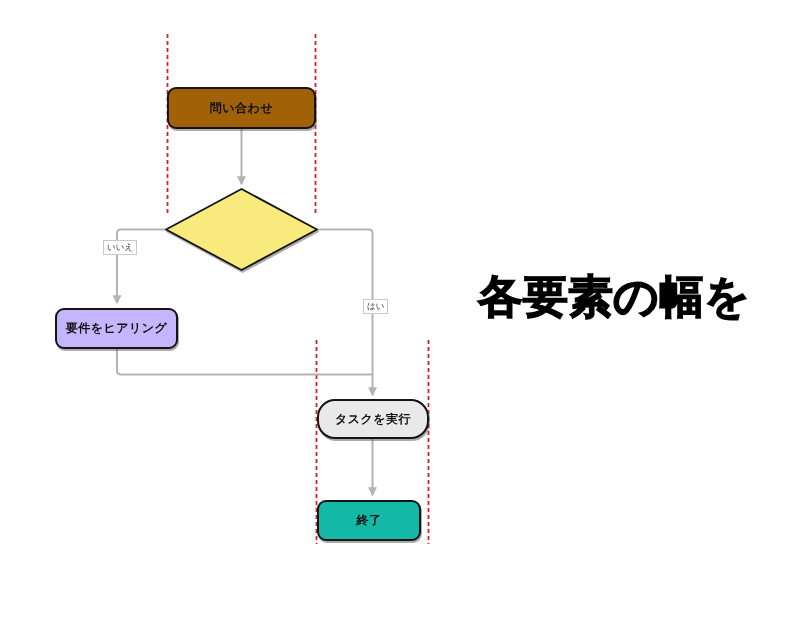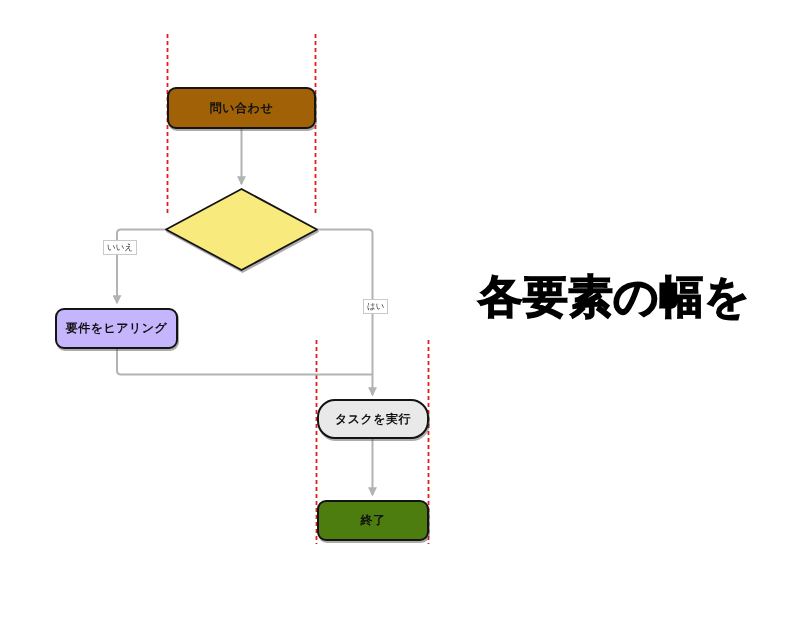--- a/index.html
+++ b/index.html
@@ -27,21 +27,21 @@
     font-size: 12px;
     font-weight: bold;
     color: #111111;
     box-shadow: 1px 2px 0 rgba(70,70,70,0.45);
     letter-spacing: 0.5px;
     white-space: nowrap;
   }
   .node-start   { left: 167px; top: 87px;  width: 149px; height: 42px; background: #a16207; }
   .node-hearing { left: 55px;  top: 308px; width: 123px; height: 41px; background: #c4b5fd; }
   .node-task    { left: 317px; top: 399px; width: 112px; height: 40px; background: #e9e9e9; border-radius: 18px; }
-  .node-end     { left: 317px; top: 500px; width: 112px; height: 41px; background: #4d7c0f; }
+  .node-end     { left: 317px; top: 500px; width: 104px; height: 41px; background: #14b8a6; }
   .diamond-label {
     position: absolute;
     left: 166px; top: 216px;
     width: 151px; height: 26px;
     display: flex; align-items: center; justify-content: center;
     font-size: 11.5px;
     font-weight: bold;
     color: #111111;
     white-space: nowrap;
   }

